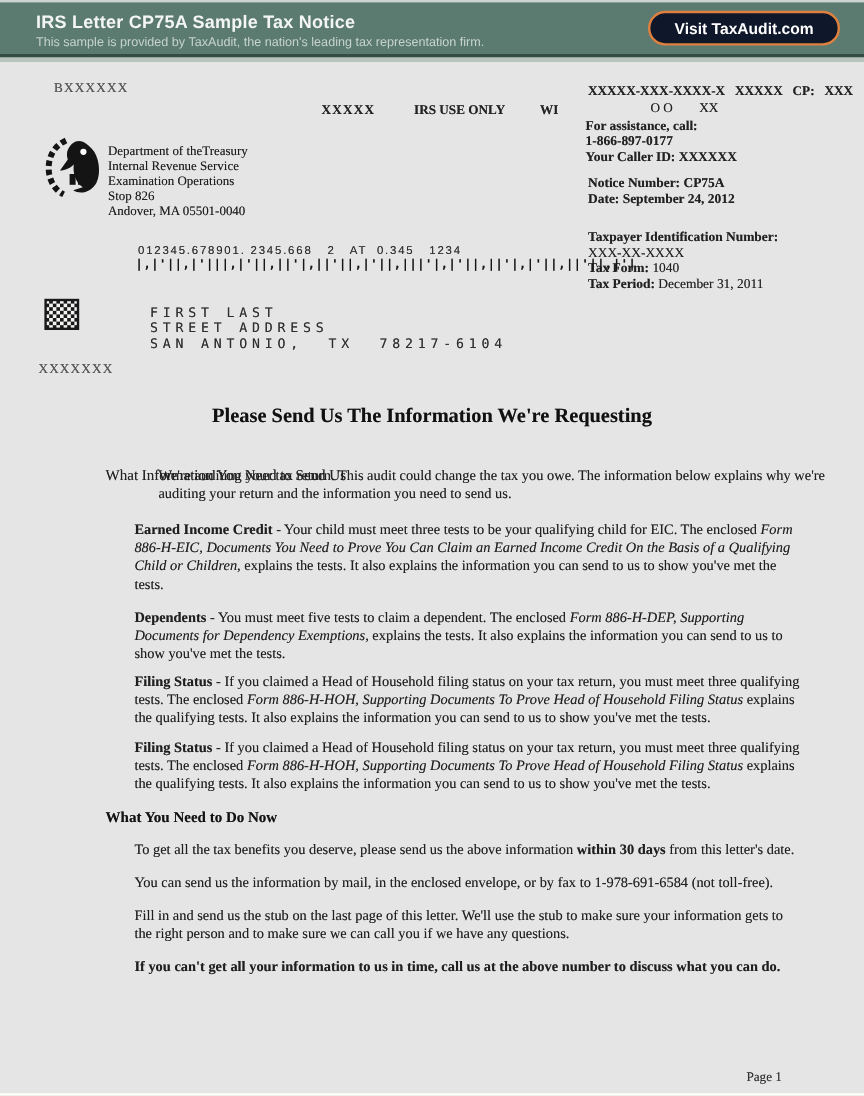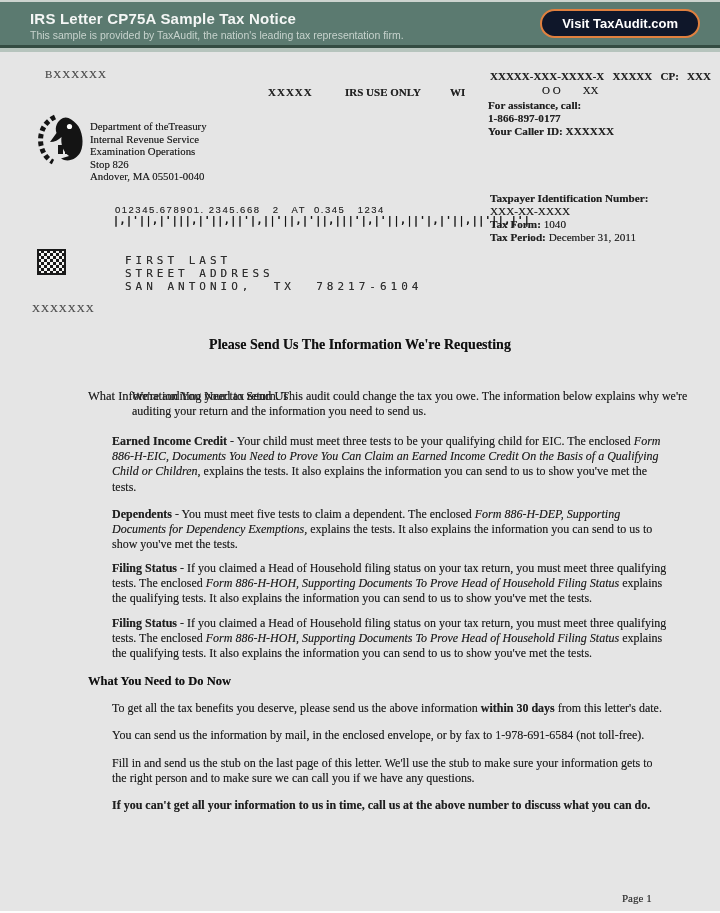--- a/index.html
+++ b/index.html
@@ -28,21 +28,21 @@
   .gray { color:#555; }
   .small-caps-code { font-size:11px; letter-spacing:1px; }
   .hdr-line { font-size:11px; }
   .right-block { font-size:11.2px; line-height:13px; width:225px; }
   .agency { font-size:10.8px; line-height:12.6px; color:#1d1d1d; }
   .routing { font-family:"Liberation Sans", sans-serif; font-size:9.5px; letter-spacing:1.5px; color:#2c2c2c; }
   .postnet { font-family:"DejaVu Sans Mono", monospace; font-size:10px; font-weight:bold;
     letter-spacing:.5px; color:#161616; }
   .recipient { font-family:"DejaVu Sans Mono", monospace; font-size:11px; letter-spacing:4px;
     line-height:12.8px; color:#2e2e2e; }
-  .doc-title { width:720px; text-align:center; font-weight:bold; font-size:14px; color:#111; }
+  .doc-title { width:720px; text-align:center; font-weight:bold; font-size:17px; color:#111; }
   .section-h { font-size:12.5px; color:#222; }
   .section-h2 { font-size:12.5px; font-weight:bold; color:#111; }
   .para { width:556px; font-size:12px; line-height:15.2px; color:#1f1f1f; text-align:left; }
   .page-num { font-size:11px; color:#333; }
 
   .datamatrix { width:27px; height:24px;
     background:repeating-conic-gradient(#1a1a1a 0 25%, #f4f4f2 0 50%) 0 0 / 6px 6px;
     outline:2px solid #1a1a1a; outline-offset:-1px; }
   .logo-svg { width:50px; height:54px; }
 </style>
@@ -68,20 +68,24 @@
 
     <div class="abs hdr-line pre" style="left:490px; top:18px;font-weight:bold;">XXXXX-XXX-XXXX-X   XXXXX   CP:   XXX</div>
     <div class="abs hdr-line pre" style="left:525px; top:32px;margin-left:17px;">O O        XX</div>
 
     <div class="abs right-block" style="left:488px; top:47px;">
       <div class="b">For assistance, call:</div>
       <div class="b">1-866-897-0177</div>
       <div class="b">Your Caller ID: XXXXXX</div>
     </div>
 
+    <div class="abs right-block" style="left:490px; top:95px;">
+      <div><span class="b">Notice Number:</span><span class="b"> </span><span class="b">CP75A</span></div>
+      <div><span class="b">Date:</span><span class="b"> </span><span class="b">September 24, 2012</span></div>
+    </div>
 
     <div class="abs right-block" style="left:490px; top:140px;">
       <div class="b">Taxpayer Identification Number:</div>
       <div>XXX-XX-XXXX</div>
       <div><span class="b">Tax Form:</span><span> </span><span>1040</span></div>
       <div><span class="b">Tax Period:</span><span> </span><span>December 31, 2011</span></div>
     </div>
 
     <div class="abs" style="left:36px; top:60px;">
       <svg class="logo-svg" viewBox="0 0 50 54">

